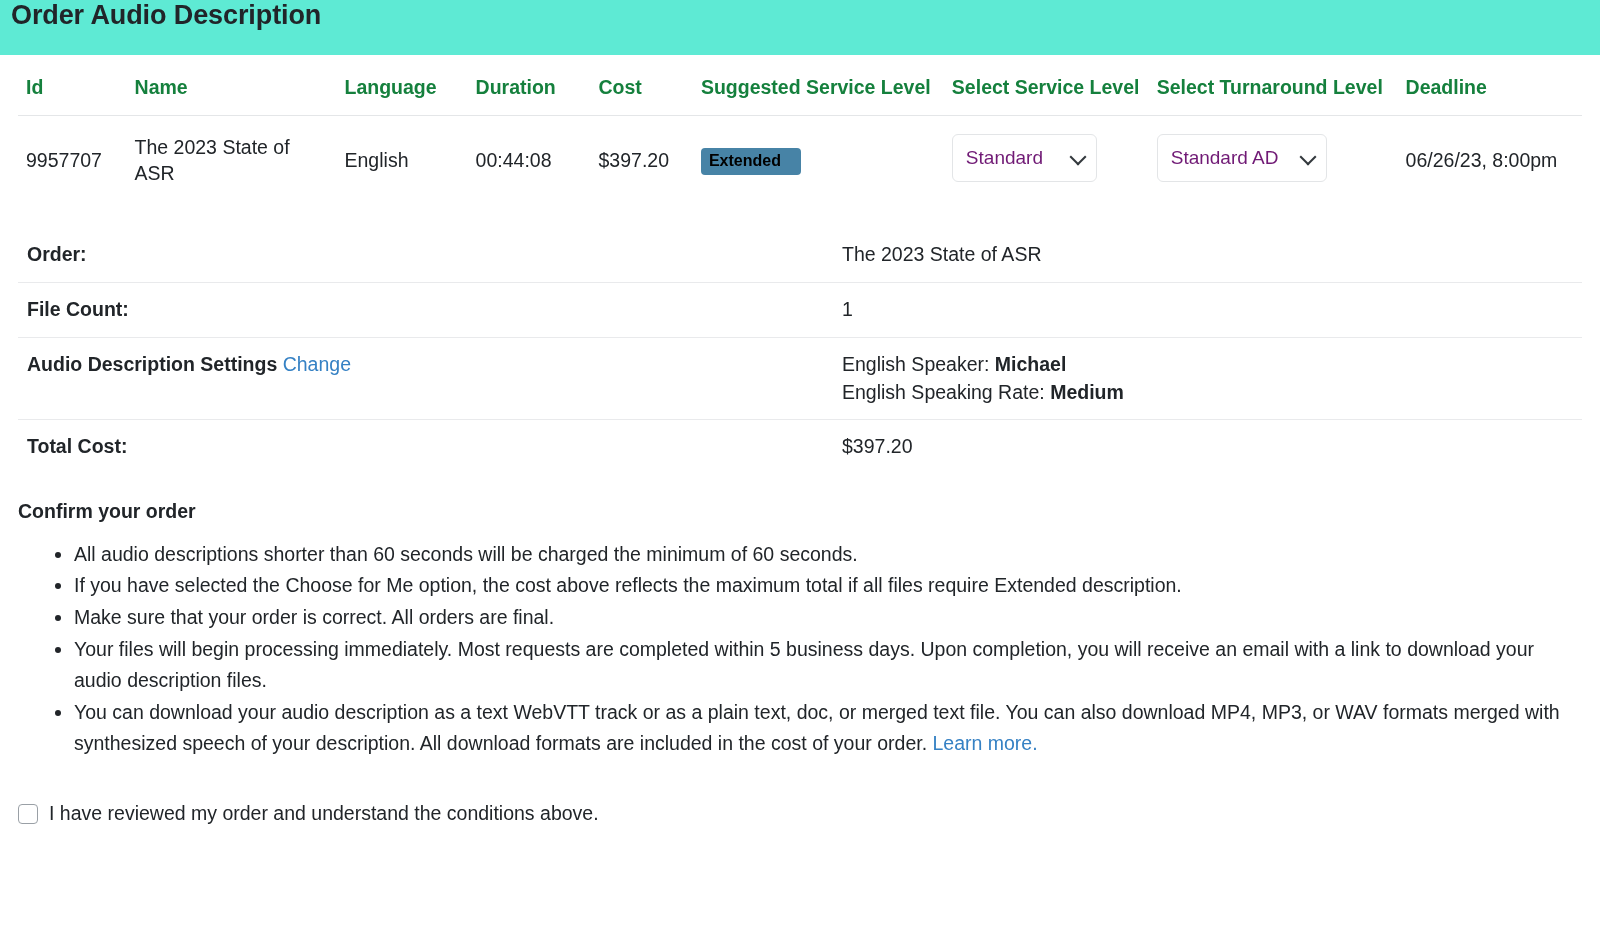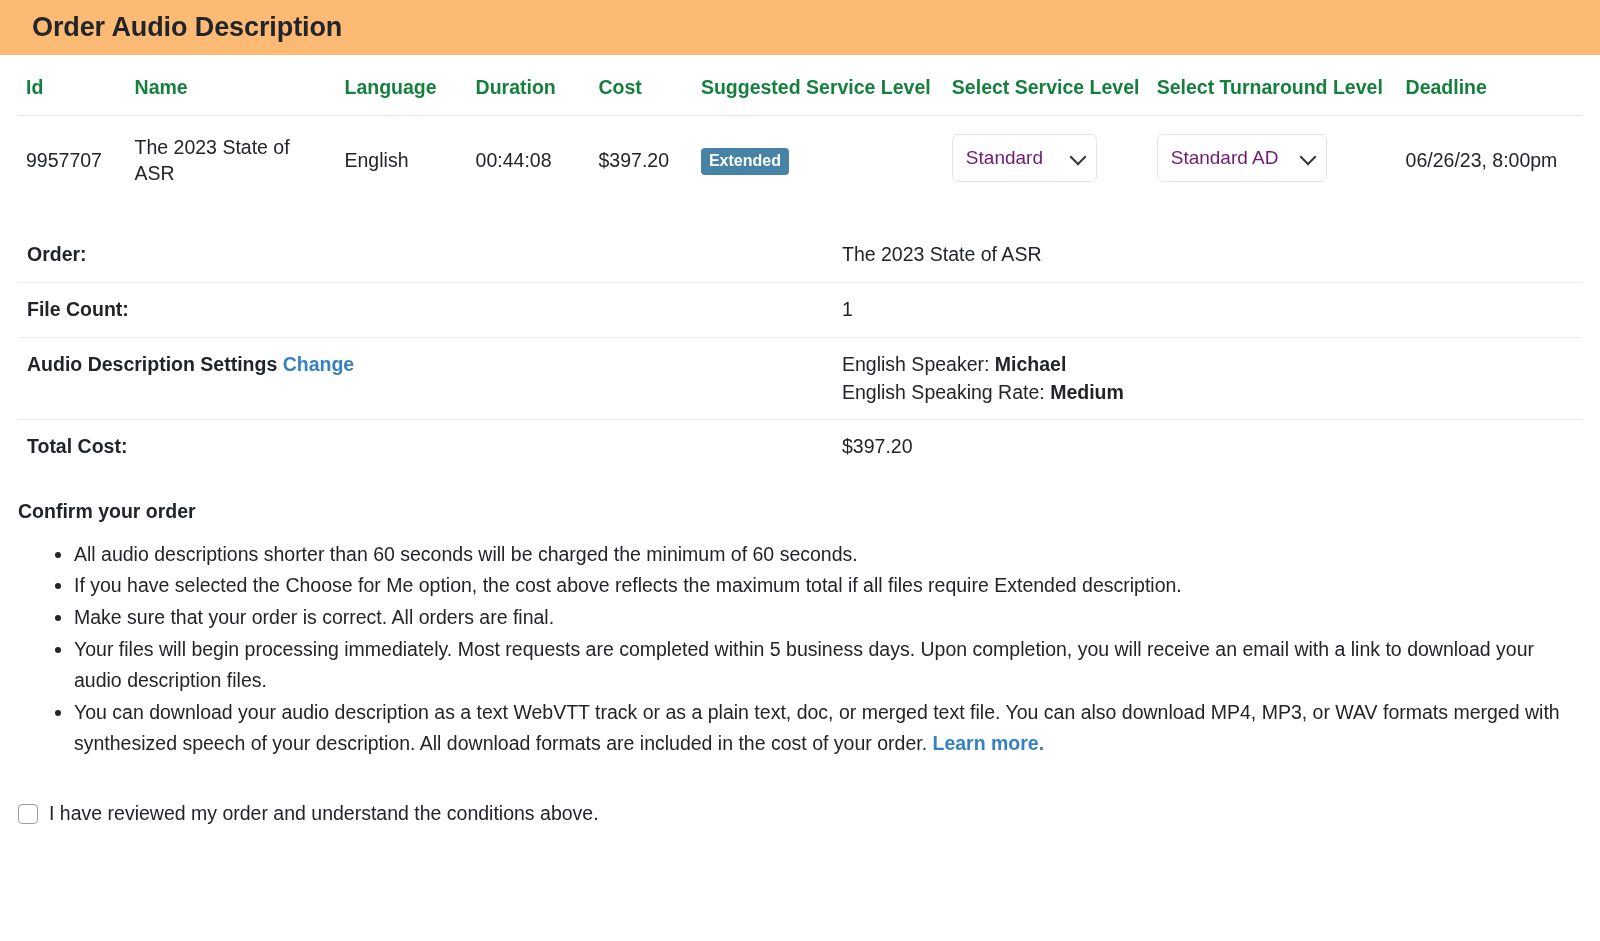--- a/index.html
+++ b/index.html
@@ -10,25 +10,24 @@
     background: #ffffff;
     font-family: "Liberation Sans", sans-serif;
     color: #212529;
     overflow: hidden;
   }
 
   .page { width: 1600px; height: 941px; position: relative; }
 
   
   .page-header {
-    background: #fdba74;
+    background: #5eead4;
     height: 55px;
     display: flex;
-    align-items: center;
-    padding: 0 32px;
+    padding: 0 11px;
   }
   .page-header h1 {
     margin: 0;
     font-size: 27px;
     font-weight: bold;
     letter-spacing: -0.1px;
     color: #212529;
   }
 
   
@@ -63,25 +62,25 @@
   .col-dur      { width: 120px; }
   .col-cost     { width: 100px; }
   .col-sugg     { width: 245px; }
   .col-selsvc   { width: 200px; }
   .col-selturn  { width: 243px; }
   .col-deadline { width: 180px; }
 
   .badge {
     display: inline-block;
     background: #4783a6;
-    color: #ffffff;
+    color: #000000;
     font-size: 16px;
     font-weight: bold;
     border-radius: 4px;
-    padding: 4px 8px 5px 8px;
+    padding: 4px 20px 5px 8px;
     line-height: 1.1;
     white-space: nowrap;
   }
 
   .select-box {
     position: relative;
     display: inline-block;
     width: 100%;
     max-width: 145px;
     height: 48px;
@@ -129,21 +128,21 @@
     border-top: 1px solid #e9eaec;
     color: #212529;
   }
   table.detail-table tr:first-child th,
   table.detail-table tr:first-child td { border-top: none; }
   table.detail-table th { font-weight: bold; width: 815px; }
   table.detail-table td { font-weight: normal; }
   .link {
     color: #3581c4;
     text-decoration: none;
-    font-weight: bold;
+    font-weight: normal;
     cursor: pointer;
     text-align: center;
   }
   .val-line { display: block; }
   .val-line b { font-weight: bold; }
 
   
   .confirm-wrap { padding: 0 18px; margin-top: 26px; }
   .confirm-title {
     font-size: 19.5px;

